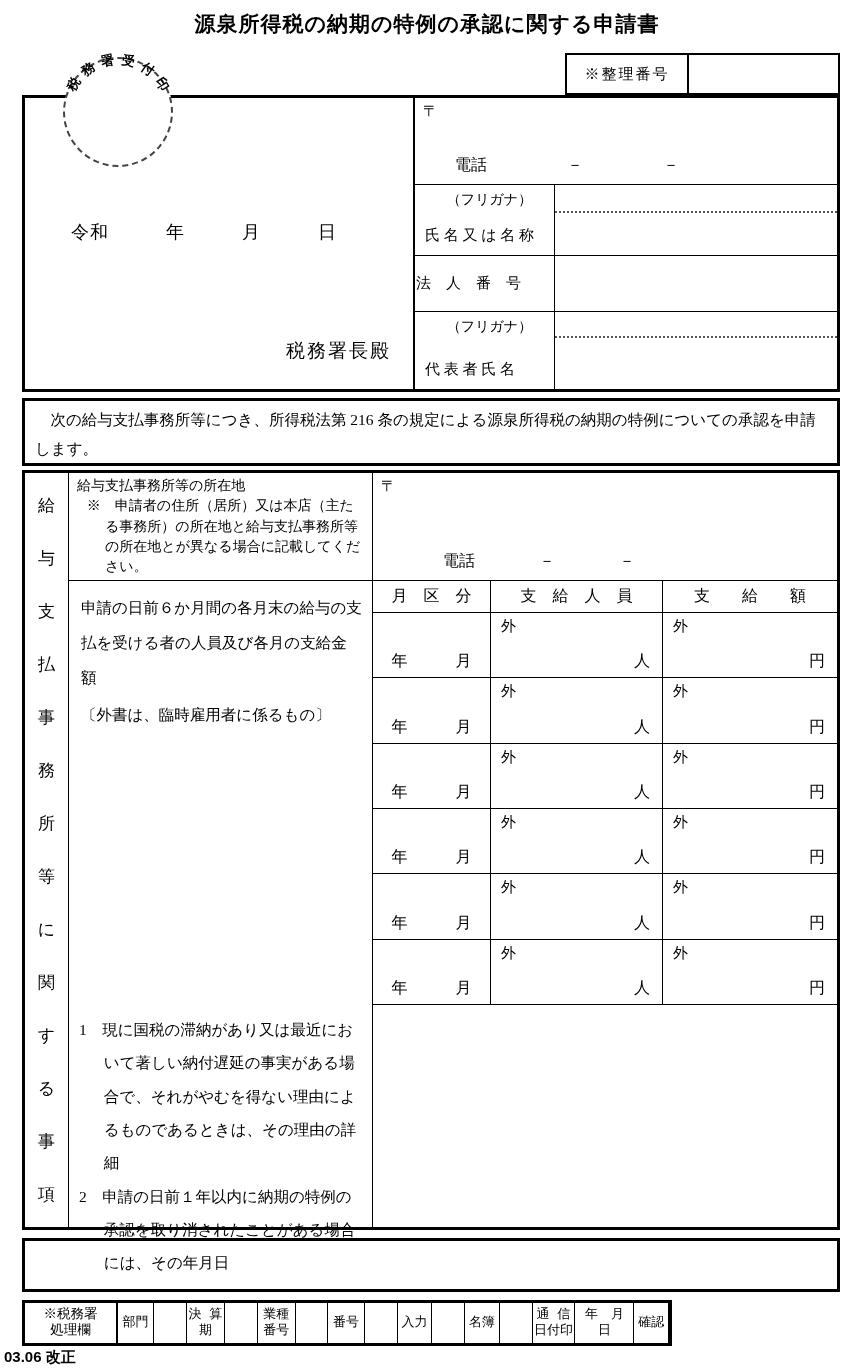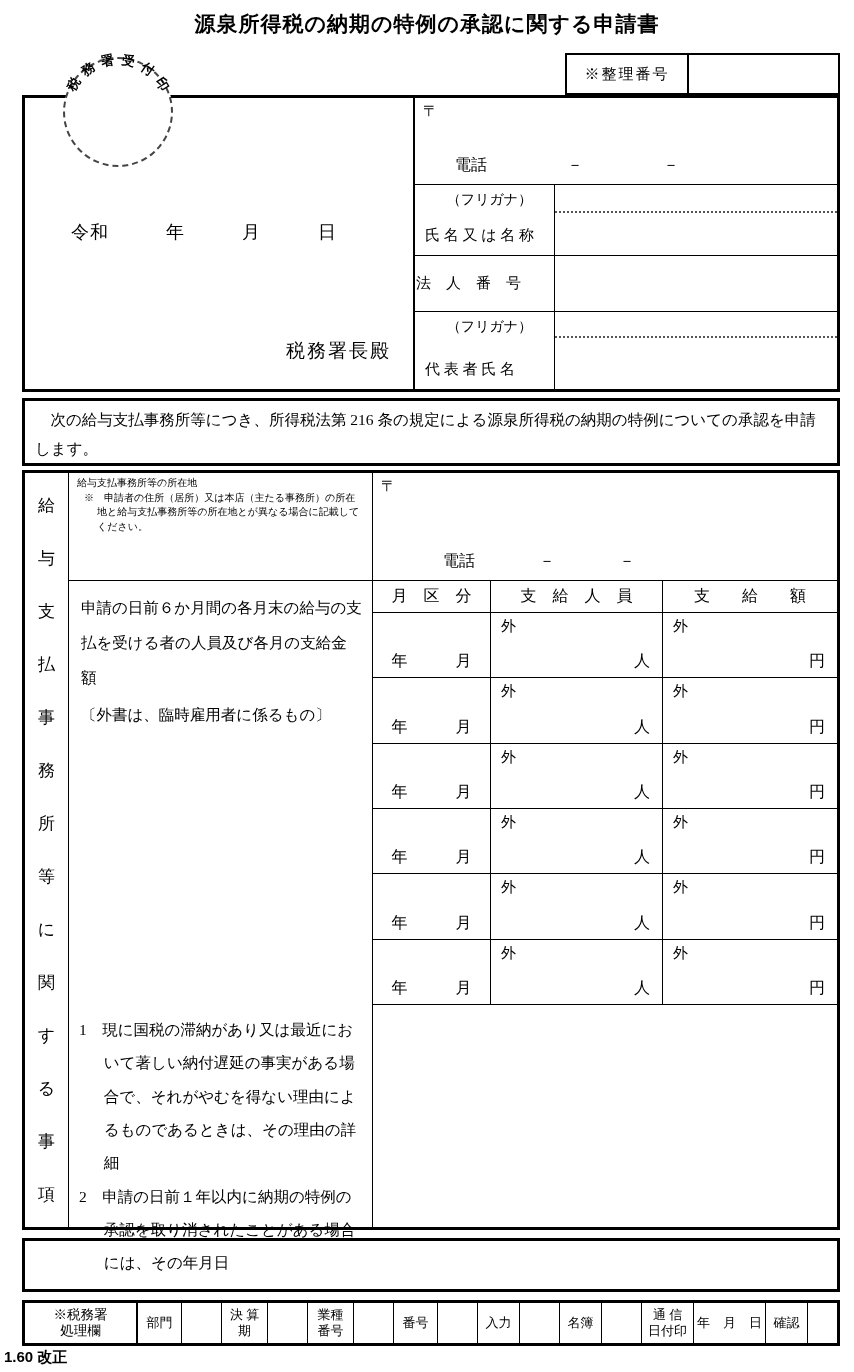--- a/index.html
+++ b/index.html
@@ -63,21 +63,21 @@
   
   .mbox { left:22px; top:470px; width:818px; height:760px; border:3px solid #000; display:flex; }
   .side { width:44px; border-right:1.5px solid #000; display:flex; flex-direction:column;
     justify-content:space-around; align-items:center; font-size:17px; padding:6px 0; }
   .mright { flex:1; display:flex; flex-direction:column; }
   .rowA { height:108px; border-bottom:1.5px solid #000; display:flex; }
   .rowB { flex:1; display:flex; }
   .rowC { height:222px; display:flex; }
   .mlab { width:304px; border-right:1.5px solid #000; }
   .mval { flex:1; position:relative; }
-  .rowA .mlab { padding:3px 10px 0 8px; font-size:10px; line-height:1.45; }
+  .rowA .mlab { padding:3px 10px 0 8px; font-size:14px; line-height:1.45; }
   .offnote { padding-left:2em; text-indent:-1.3em; }
   .phone2 { position:absolute; left:70px; bottom:8px; font-size:16px; }
   .rowB .mlab { padding:10px 10px 0 12px; font-size:15.5px; line-height:2.25; }
   .salnote { margin-top:2px; }
   .bgrid { flex:1; display:flex; flex-direction:column; }
   .bhead { height:32px; border-bottom:1.5px solid #000; display:flex; font-size:16px; }
   .bhead div { display:flex; align-items:center; justify-content:center; }
   .brow { flex:1; border-bottom:1.5px solid #000; display:flex; }
   .c1 { width:118px; border-right:1.5px solid #000; position:relative; }
   .c2 { width:172px; border-right:1.5px solid #000; position:relative; }
@@ -88,22 +88,22 @@
   .rowC .mlab { padding:8px 6px 0 10px; font-size:15.5px; line-height:2.15; }
   .noteitem { padding-left:1.6em; text-indent:-1.6em; }
 
   
   .abox { left:22px; top:1238px; width:818px; height:54px; border:3px solid #000; display:flex; }
   .abox .lbl { width:261px; border-right:1.5px solid #000; display:flex; align-items:center;
     justify-content:center; font-size:17px; }
   .abox .val { flex:1; }
 
   
-  .pbox { left:22px; top:1300px; width:818px; height:46px; border:3px solid #000; display:flex;
-    font-family:Liberation Serif, serif; font-size:13px; }
+  .pbox { left:22px; top:1300px; width:650px; height:46px; border:3px solid #000; display:flex;
+    font-family:Liberation Mono, monospace; font-size:13px; }
   .pbox .cell { border-right:1.5px solid #000; display:flex; align-items:center; justify-content:center;
     text-align:center; white-space:pre-line; line-height:1.2; }
   .pbox .cell:last-child { border-right:none; }
   .pbox .plabel { width:113px; border-right:2.5px solid #000; font-size:13.5px; }
   .w44{width:44px}.w40{width:40px}.w46{width:46px}.w42{width:42px}.w52{width:52px}.w72{width:72px}
   .wfill{flex:1}
 
   .revision { left:4px; top:1348px; font-family:"Liberation Sans", sans-serif; font-weight:bold; font-size:15px; }
 </style>
 </head>
@@ -317,13 +317,13 @@
   <div class="cell w40"></div>
   <div class="cell w42">名簿</div>
   <div class="cell w40"></div>
   <div class="cell w52">通 信
 日付印</div>
   <div class="cell w72">年　月　日</div>
   <div class="cell w42">確認</div>
   <div class="cell wfill"></div>
 </div>
 
-<div class="abs revision">1.60 改正</div>
+<div class="abs revision">03.06 改正</div>
 
 </body></html>

